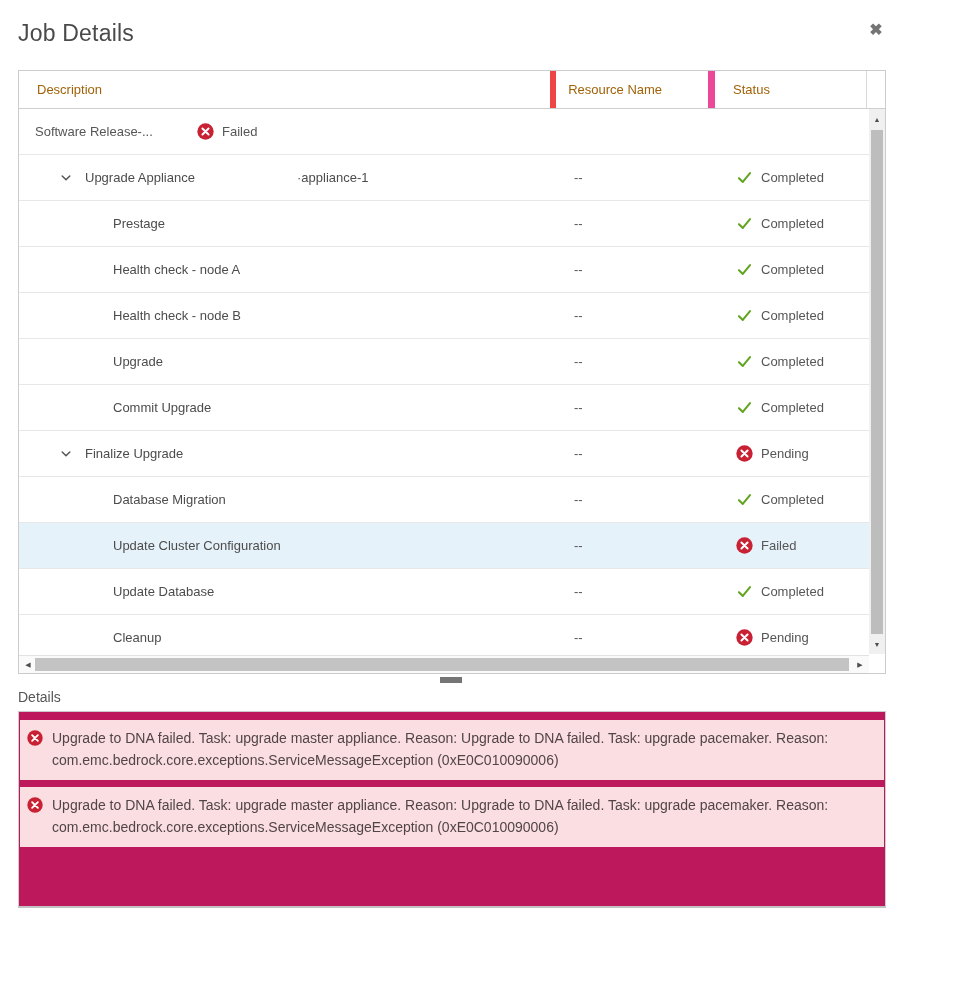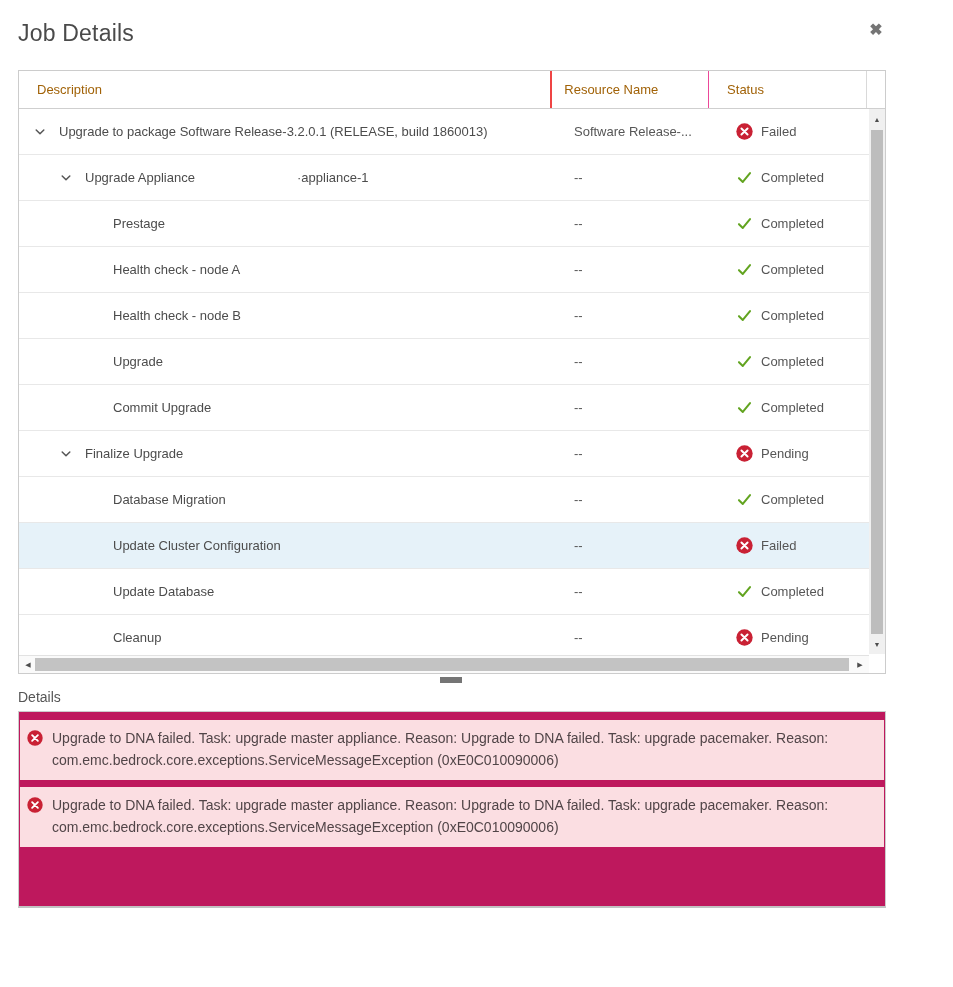--- a/index.html
+++ b/index.html
@@ -14,22 +14,22 @@
                display:flex; align-items:center; justify-content:center; cursor:pointer;
                color:#757575; font-size:16px; font-weight:bold; }
 
   
   .grid { position:absolute; left:18px; top:70px; width:868px; height:604px;
           border:1px solid #cccccc; background:#fff; }
   .grid-header { display:flex; height:38px; border-bottom:1px solid #cfcfcf; }
   .grid-header .hcell { display:flex; align-items:center; font-size:13px; font-weight:normal;
                         color:#a16207; padding-left:18px; }
   .hcell.h-desc { width:539px; }
-  .hcell.h-res  { width:160px; border-left:2px solid #ef4444;padding-left:12px; }
-  .hcell.h-status { width:160px; border-left:1px solid #ec4899; }
+  .hcell.h-res  { width:160px; border-left:6px solid #ef4444;padding-left:12px; }
+  .hcell.h-status { width:160px; border-left:7px solid #ec4899; }
   .hcell.h-filler { flex:1; border-left:1px solid #d9d9d9; }
 
   .grid-body { position:absolute; left:0; top:38px; width:852px; height:548px; overflow:hidden; }
   .grid-row { display:flex; height:46px; border-bottom:1px solid #e8e8e8; background:#fff;
               cursor:pointer; }
   .grid-row.selected { background:#e6f2f9; }
   .cell { display:flex; align-items:center; font-size:13px; color:#4c4c4c; }
   .cell.desc { width:539px; position:relative; }
   .cell.res  { width:160px; padding-left:16px; color:#565656; }
   .cell.status { flex:1; padding-left:18px; color:#565656; }
@@ -93,28 +93,20 @@
         <span>Resource Name</span>
       </div>
       <div class="hcell h-status">
         <span>Status</span>
       </div>
       <div class="hcell h-filler"></div>
     </div>
 
     <div class="grid-body">
         <div class="grid-row indent-0">
-          <div class="cell desc">
-            <span class="chevron">
-              <svg width="14" height="14" viewBox="0 0 14 14">
-                <path d="M3.2 5 L7 8.8 L10.8 5" fill="none" stroke="#565656" stroke-width="1.5" stroke-linecap="round" stroke-linejoin="round"></path>
-              </svg>
-            </span>
-            <span class="desc-text">Upgrade to package Software Release-3.2.0.1 (RELEASE, build 1860013)</span>
-          </div>
           <div class="cell res">Software Release-...</div>
           <div class="cell status">
             <span class="status-icon">
               <svg width="17" height="17" viewBox="0 0 20 20">
                 <circle cx="10" cy="10" r="9.6" fill="#c92134"></circle>
                 <path d="M6.4 6.4 L13.6 13.6 M13.6 6.4 L6.4 13.6" stroke="#ffffff" stroke-width="2.3" stroke-linecap="round"></path>
               </svg>
             </span>
             <span>Failed</span>
           </div>

